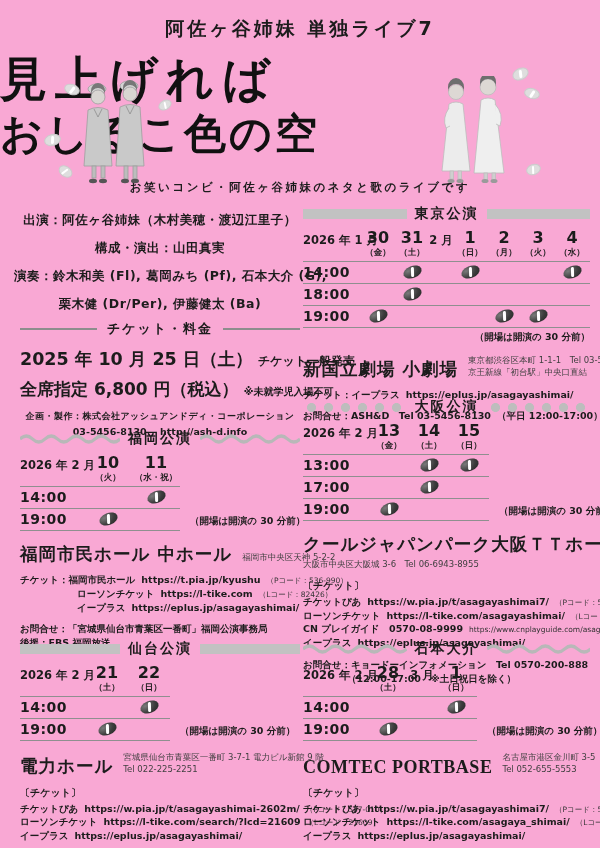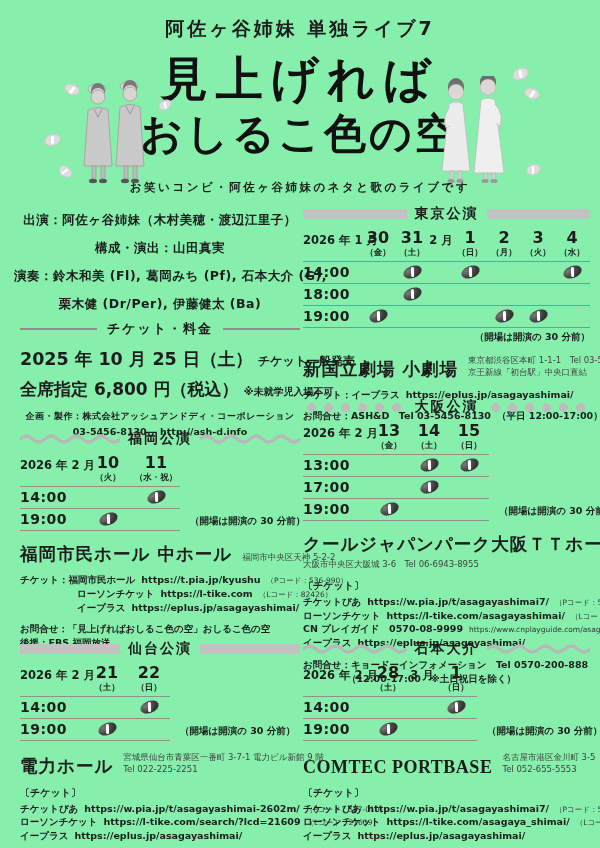--- a/index.html
+++ b/index.html
@@ -1,22 +1,22 @@
 <!DOCTYPE html>
 <html><head>
 <meta charset="utf-8">
 <style>
   html,body{margin:0;padding:0;background:#e9e9e9;}
-  .page{position:relative;width:600px;height:848px;background:#86efac;margin:0 auto;
+  .page{position:relative;width:600px;height:848px;background:#f9a8d4;margin:0 auto;
         font-family:"DejaVu Sans",sans-serif;color:#1c1c1c;overflow:hidden;}
 
   
   .series-title{position:absolute;top:16px;left:0;width:100%;text-align:center;
     font-size:19px;font-weight:bold;letter-spacing:3px;}
-  .main-title{position:absolute;left:0;width:100%;text-align:center;font-weight:bold;color:#111;}
+  .main-title{position:absolute;left:0;width:100%;font-weight:bold;color:#111;}
   .main-title.l1{top:48px;font-size:47px;letter-spacing:8px;}
   .main-title.l2{top:106px;font-size:42px;letter-spacing:3px;}
   .subtitle{position:absolute;top:180px;left:0;width:100%;text-align:center;
     font-size:11.5px;font-weight:bold;letter-spacing:2.5px;}
   .photo{position:absolute;}
   .photo.left{left:80px;top:80px;}
   .photo.right{left:436px;top:76px;}
 
   
   .deco-bean{position:absolute;border-radius:50%;background:#dedede;border:1px solid #cccccc;}
@@ -381,21 +381,21 @@
         <div class="venue-info">
           <div>福岡市中央区天神 5-2-2</div>
         </div>
       </div>
       <div class="tblock">
         <div class="tline"><span class="seg-m">チケット：福岡市民ホール</span><span class="seg-m">https://t.pia.jp/kyushu</span><span class="seg-s">（Pコード：536-990）</span></div>
         <div class="tline" style="padding-left: 57px;"><span class="seg-m">ローソンチケット</span><span class="seg-m">https://l-tike.com</span><span class="seg-s">（Lコード：82426）</span></div>
         <div class="tline" style="padding-left: 57px;"><span class="seg-m">イープラス</span><span class="seg-m">https://eplus.jp/asagayashimai/</span></div>
       </div>
       <div class="cblock">
-        <div class="tline"><span class="seg-m">お問合せ：「見上げればおしるこ色の空」おしるこ色の空</span></div>
+        <div class="tline"><span class="seg-m">お問合せ：「宮城県仙台市青葉区一番町」福岡公演事務局</span></div>
         <div class="tline"><span class="seg-m">後援：FBS 福岡放送</span></div>
       </div>
     </section>
   <section id="venue-sendai" class="vslot" style="left:20px;top:640px;width:280px;">
       <div class="sec-head">
         <div class="decor bars"></div>
         <div class="sec-title">仙台公演</div>
         <div class="decor bars"></div>
       </div>
       <div class="twrap">

